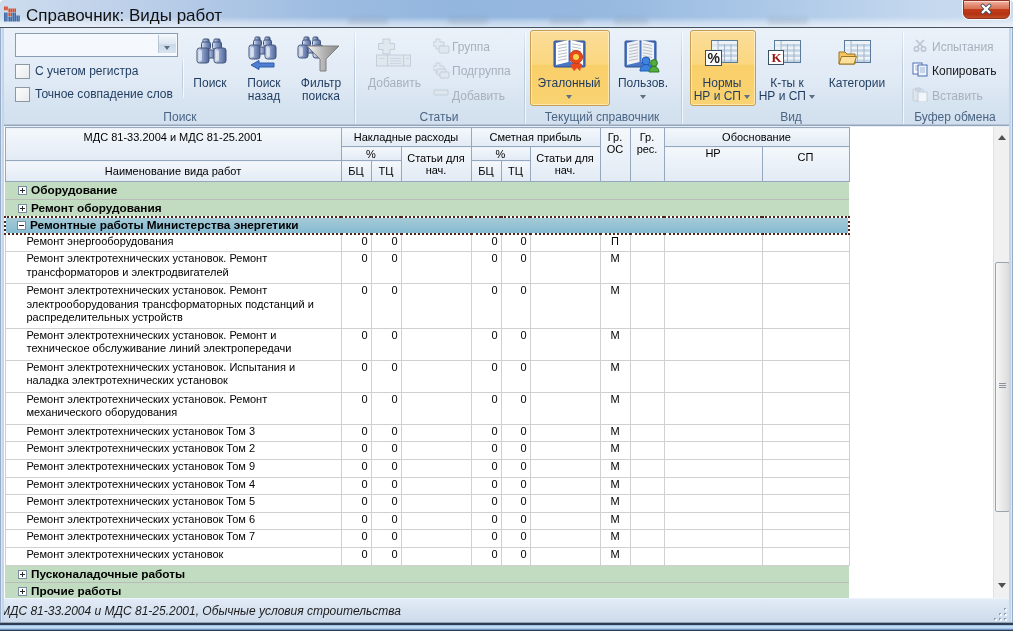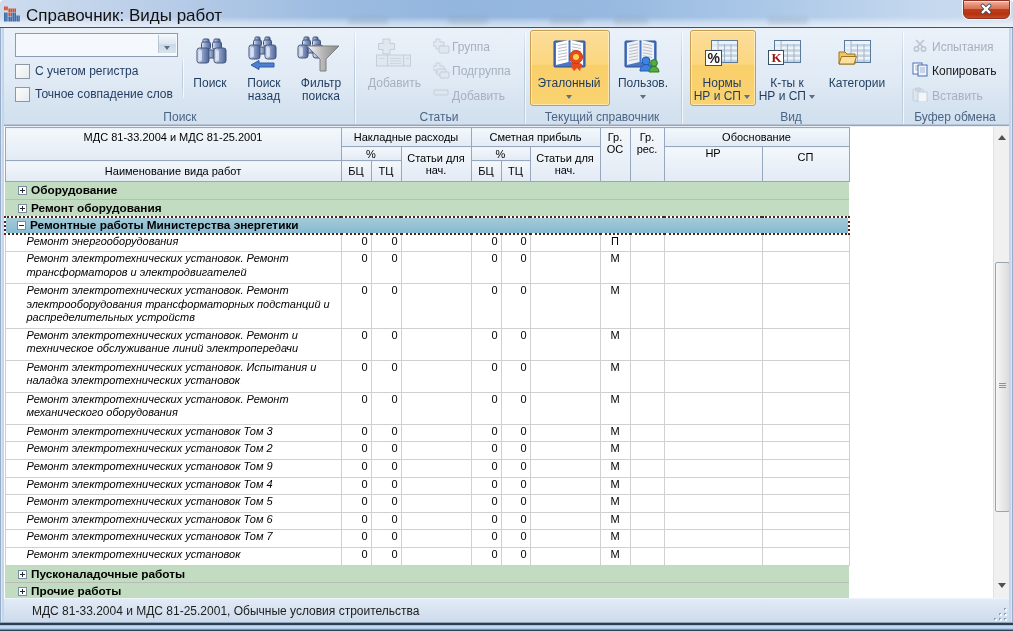--- a/index.html
+++ b/index.html
@@ -36,33 +36,33 @@
     background:linear-gradient(to bottom,#fbdd9a 0%,#fbd77f 45%,#f9cf6a 46%,#f9d372 100%);
     box-shadow:inset 0 0 0 1px rgba(255,255,255,.45);}
   
   #grid{left:4px;top:127px;}
   table{border-collapse:collapse;table-layout:fixed;font-family:"Liberation Sans",sans-serif;}
   #grid table{width:844px;}
   th{background:linear-gradient(to bottom,#f4f8fc,#e2eaf4);border:1px solid #96a8bf;font-weight:normal;font-size:11px;color:#000;padding:0;}
   td{font-size:11px;color:#000;padding:0 4px;border:1px solid #d0d0d0;overflow:hidden;vertical-align:top;line-height:13.3px;}
   tr.green td{background:#c1dcc0;border-left:none;border-right:none;border-bottom:1px solid #b9bcb9;font-weight:bold;font-size:11.8px;padding:0 4px 0 13px;vertical-align:middle;line-height:normal;}
   tr.sel td{background:linear-gradient(to bottom,#a5cad6,#85bbd2);border-left:2px dotted #4f241a;border-right:2px dotted #4f241a;border-top:2px dotted #4f241a;border-bottom:2px dotted #4f241a;font-weight:bold;font-size:11.8px;padding:0 4px 0 11px;vertical-align:middle;line-height:normal;}
-  td.name{padding-left:21px;font-style:italic;}
+  td.name{padding-left:21px;}
   td.num{text-align:right;padding-right:3px;}
   td.ctr{text-align:center;}
   .pm{display:inline-block;width:7px;height:7px;border:1px solid #7b8da0;background:#fff;position:relative;vertical-align:-1px;margin-right:4px;}
   .pm:before{content:"";position:absolute;left:1px;top:3px;width:5px;height:1px;background:#2a2a2a;}
   .pm.plus:after{content:"";position:absolute;left:3px;top:1px;width:1px;height:5px;background:#2a2a2a;}
   
   #rightwhite{left:848px;top:127px;width:145px;height:471px;background:#fff;}
   #sbar{left:993px;top:127px;width:16px;height:471px;background:#f0f0f0;border-left:1px solid #e2e2e2;}
   #sthumb{position:absolute;left:1px;top:135px;width:13px;height:248px;background:linear-gradient(to right,#f6f6f6,#dcdcdc);border:1px solid #9aa4ad;border-radius:2px;}
   
   #status{left:0;top:598px;width:1013px;height:26px;background:linear-gradient(to bottom,#e2ebf6,#cbd9ea);border-top:1px solid #eef4fb;
-    font-size:12px;color:#1c1c1c;line-height:25px;padding-left:32px;box-sizing:border-box;}
+    font-size:12px;color:#1c1c1c;line-height:25px;padding-left:0;box-sizing:border-box;font-style:italic;}
   #botborder{left:0;top:622px;width:1013px;height:9px;background:linear-gradient(to bottom,#93a5b9 0 1px,#2e3e50 1px 3px,#9ec2e8 3px 4px,#c3dbf2 4px 6px,#a7c6e8 6px 7px,#6f93bd 7px 8px,#2f3f51 8px 9px);}
   
   #lb{left:0;top:28px;width:4px;height:594px;background:linear-gradient(to right,#97acc6 0 1px,#d9e6f4 1px 2px,#c3d6ec 2px 4px);}
   #rb{left:1009px;top:28px;width:4px;height:594px;background:linear-gradient(to left,#97acc6 0 1px,#d9e6f4 1px 2px,#c3d6ec 2px 4px);}
 </style></head>
 <body>
 <div class="abs" id="titlebar">
   <div style="position:absolute;left:348px;top:18px;width:40px;height:6px;background:#6f7f90;opacity:.22;filter:blur(2px)"></div>
   <div style="position:absolute;left:448px;top:18px;width:40px;height:6px;background:#6f7f90;opacity:.22;filter:blur(2px)"></div>
   <div style="position:absolute;left:550px;top:18px;width:34px;height:6px;background:#6f7f90;opacity:.22;filter:blur(2px)"></div>

